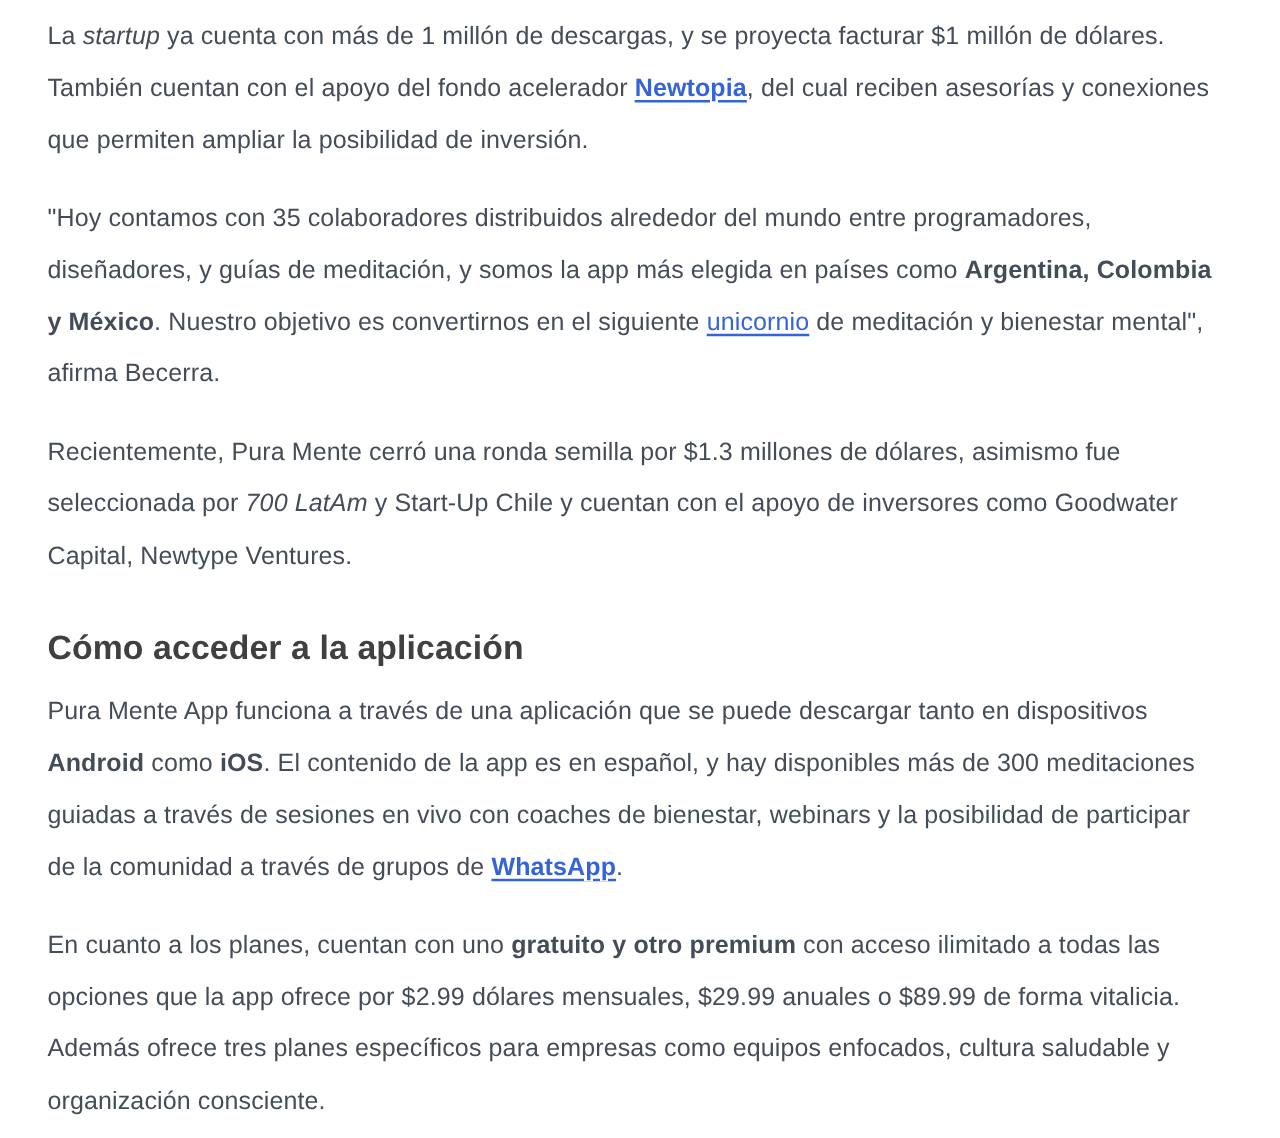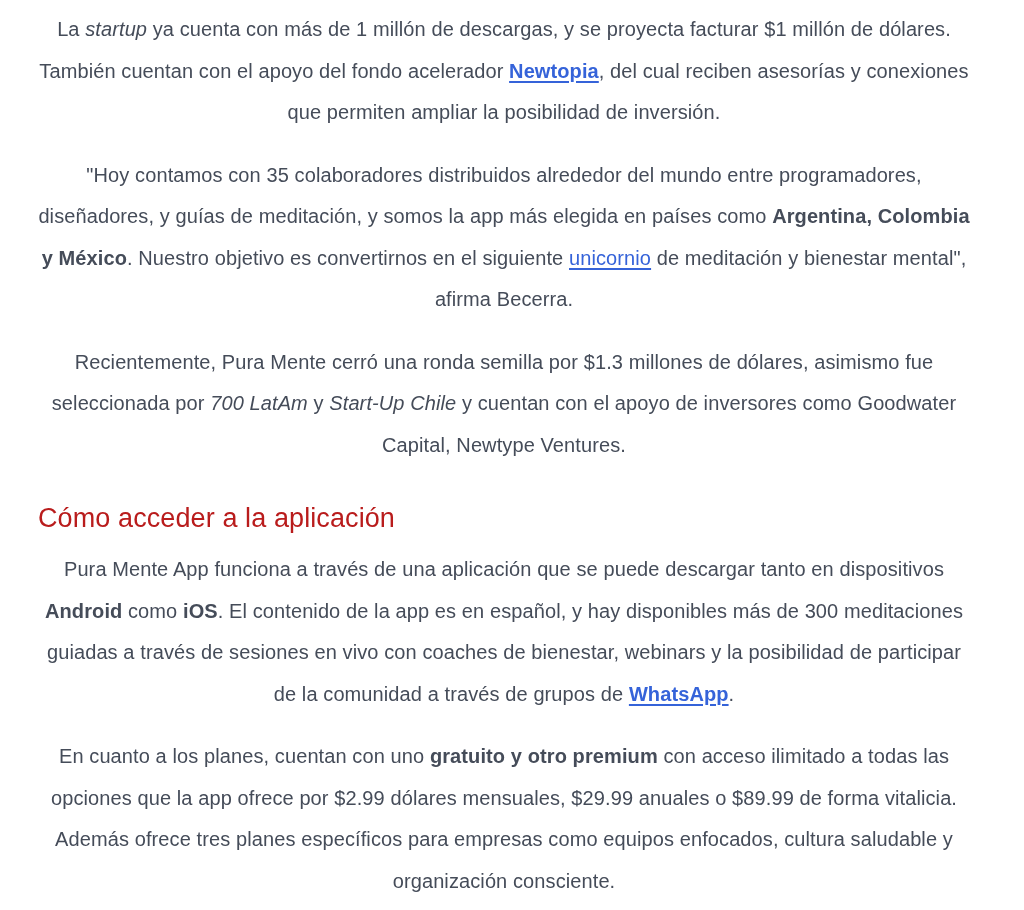--- a/index.html
+++ b/index.html
@@ -20,42 +20,41 @@
   }
   .article {
     max-width: 948px;
   }
   .para {
     font-size: 20px;
     line-height: 41.5px;
     margin: 0 16px 21px 0;
     font-weight: 400;
     letter-spacing: 0.1px;
-    text-align: center;
   }
   .heading {
     font-size: 27px;
     line-height: 36px;
     margin: 34px 0 13px 0;
-    font-weight: 400;
-    color: #b91c1c;
+    font-weight: 700;
+    color: #404040;
     letter-spacing: 0.1px;
   }
   .link {
     color: #3563d9;
     text-decoration: underline;
     text-underline-offset: 3px;
     cursor: pointer;
   }
 </style>
 </head>
 <body>
 
 <div class="page">
   <article class="article">
       <p class="para"><span>La </span><span style="font-style: italic;">startup</span><span> ya cuenta con más de 1 millón de descargas, y se proyecta facturar $1 millón de dólares. También cuentan con el apoyo del fondo acelerador </span><a href="#" class="link" style="font-weight: 700;">Newtopia</a><span>, del cual reciben asesorías y conexiones que permiten ampliar la posibilidad de inversión.</span></p>
       <p class="para"><span>"Hoy contamos con 35 colaboradores distribuidos alrededor del mundo entre programadores, diseñadores, y guías de meditación, y somos la app más elegida en países como </span><span style="font-weight: 700;">Argentina, Colombia y México</span><span>. Nuestro objetivo es convertirnos en el siguiente </span><a href="#" class="link">unicornio</a><span> de meditación y bienestar mental", afirma Becerra.</span></p>
-      <p class="para"><span>Recientemente, Pura Mente cerró una ronda semilla por $1.3 millones de dólares, asimismo fue seleccionada por </span><span style="font-style: italic;">700 LatAm</span><span> y </span><span style="font-style: italic;">Start-Up Chile</span><span> y cuentan con el apoyo de inversores como Goodwater Capital, Newtype Ventures.</span></p>
+      <p class="para"><span>Recientemente, Pura Mente cerró una ronda semilla por $1.3 millones de dólares, asimismo fue seleccionada por </span><span style="font-style: italic;">700 LatAm</span><span> y </span><span style="">Start-Up Chile</span><span> y cuentan con el apoyo de inversores como Goodwater Capital, Newtype Ventures.</span></p>
       <h2 class="heading"><span>Cómo acceder a la aplicación</span></h2>
       <p class="para"><span>Pura Mente App funciona a través de una aplicación que se puede descargar tanto en dispositivos </span><span style="font-weight: 700;">Android</span><span> como </span><span style="font-weight: 700;">iOS</span><span>. El contenido de la app es en español, y hay disponibles más de 300 meditaciones guiadas a través de sesiones en vivo con coaches de bienestar, webinars y la posibilidad de participar de la comunidad a través de grupos de </span><a href="#" class="link" style="font-weight: 700;">WhatsApp</a><span>.</span></p>
       <p class="para"><span>En cuanto a los planes, cuentan con uno </span><span style="font-weight: 700;">gratuito y otro premium</span><span> con acceso ilimitado a todas las opciones que la app ofrece por $2.99 dólares mensuales, $29.99 anuales o $89.99 de forma vitalicia. Además ofrece tres planes específicos para empresas como equipos enfocados, cultura saludable y organización consciente.</span></p>
     </article>
 </div>
 
 </body></html>

